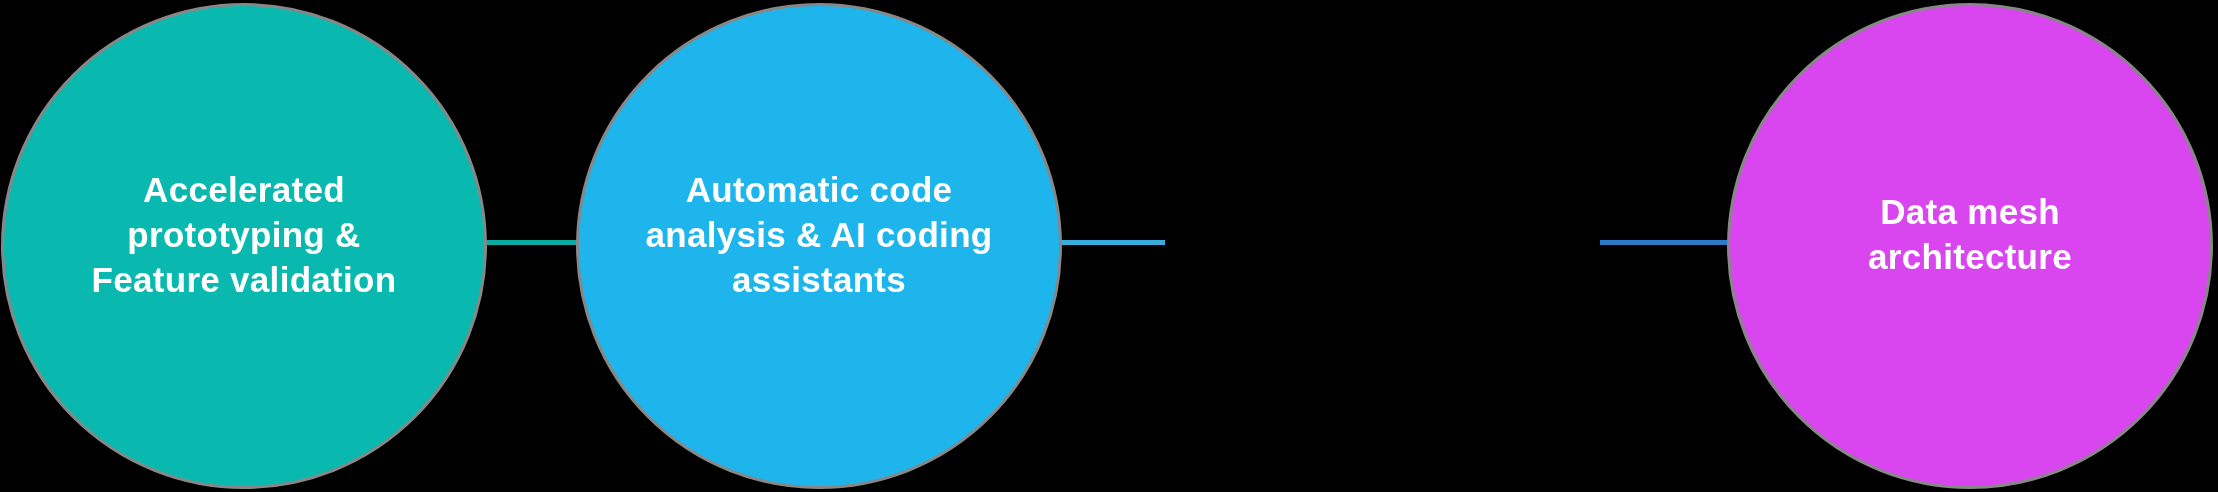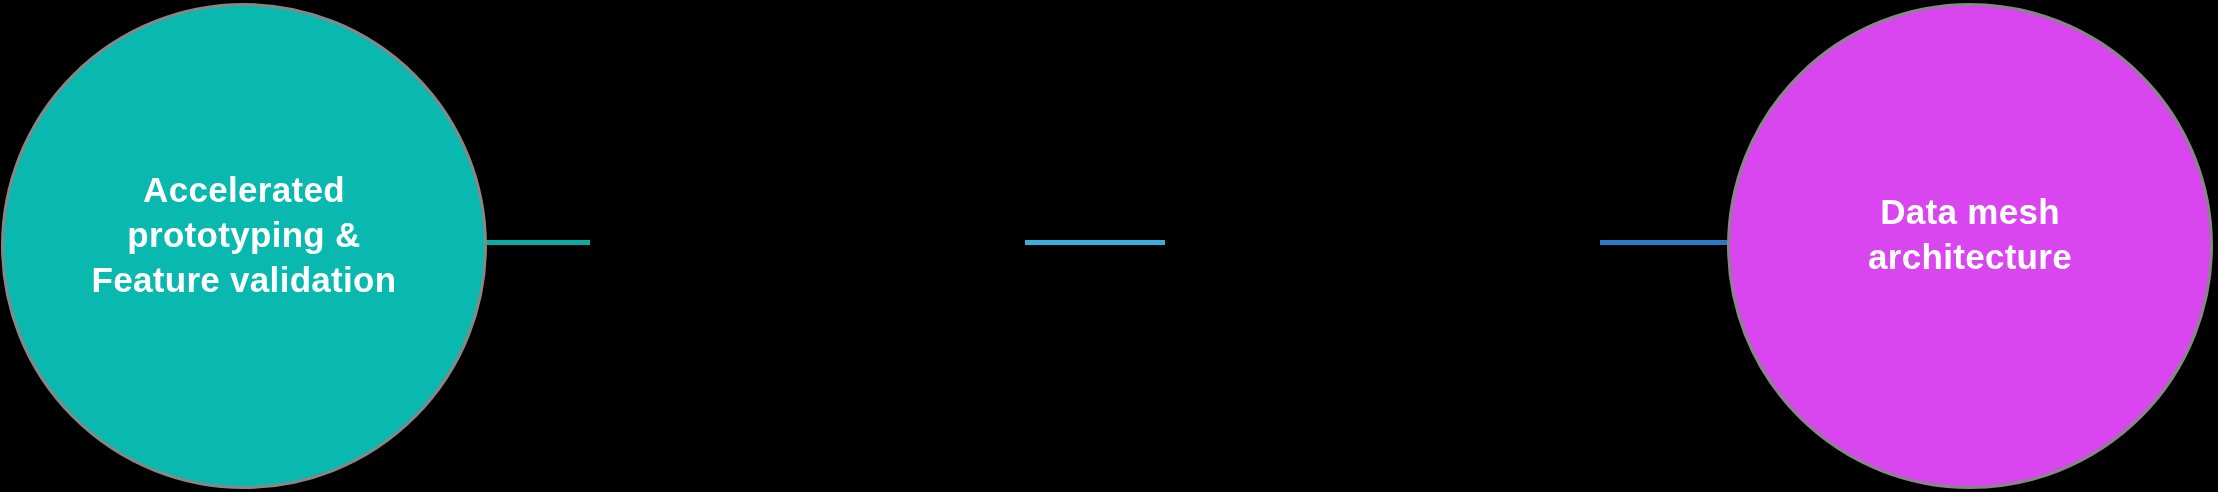--- a/index.html
+++ b/index.html
@@ -59,20 +59,25 @@
   <div class="connector conn-1" style="background: rgb(10, 171, 163);"></div>
   <div class="connector conn-2" style="background: rgb(56, 174, 221);"></div>
   <div class="connector conn-3" style="background: rgb(42, 122, 199);"></div>
 
   <div class="node node-1" style="background: rgb(9, 185, 176);">
     <span class="node-label">Accelerated
 prototyping &amp;
 Feature validation</span>
   </div>
 
+  <div class="node node-2" style="background: rgb(30, 181, 236);">
+    <span class="node-label">Automatic code
+analysis &amp; AI coding
+assistants</span>
+  </div>
 
 
   <div class="node node-4" style="background: #d946ef;">
     <span class="node-label">Data mesh
 architecture</span>
   </div>
 
 </div>
 
 </body></html>

